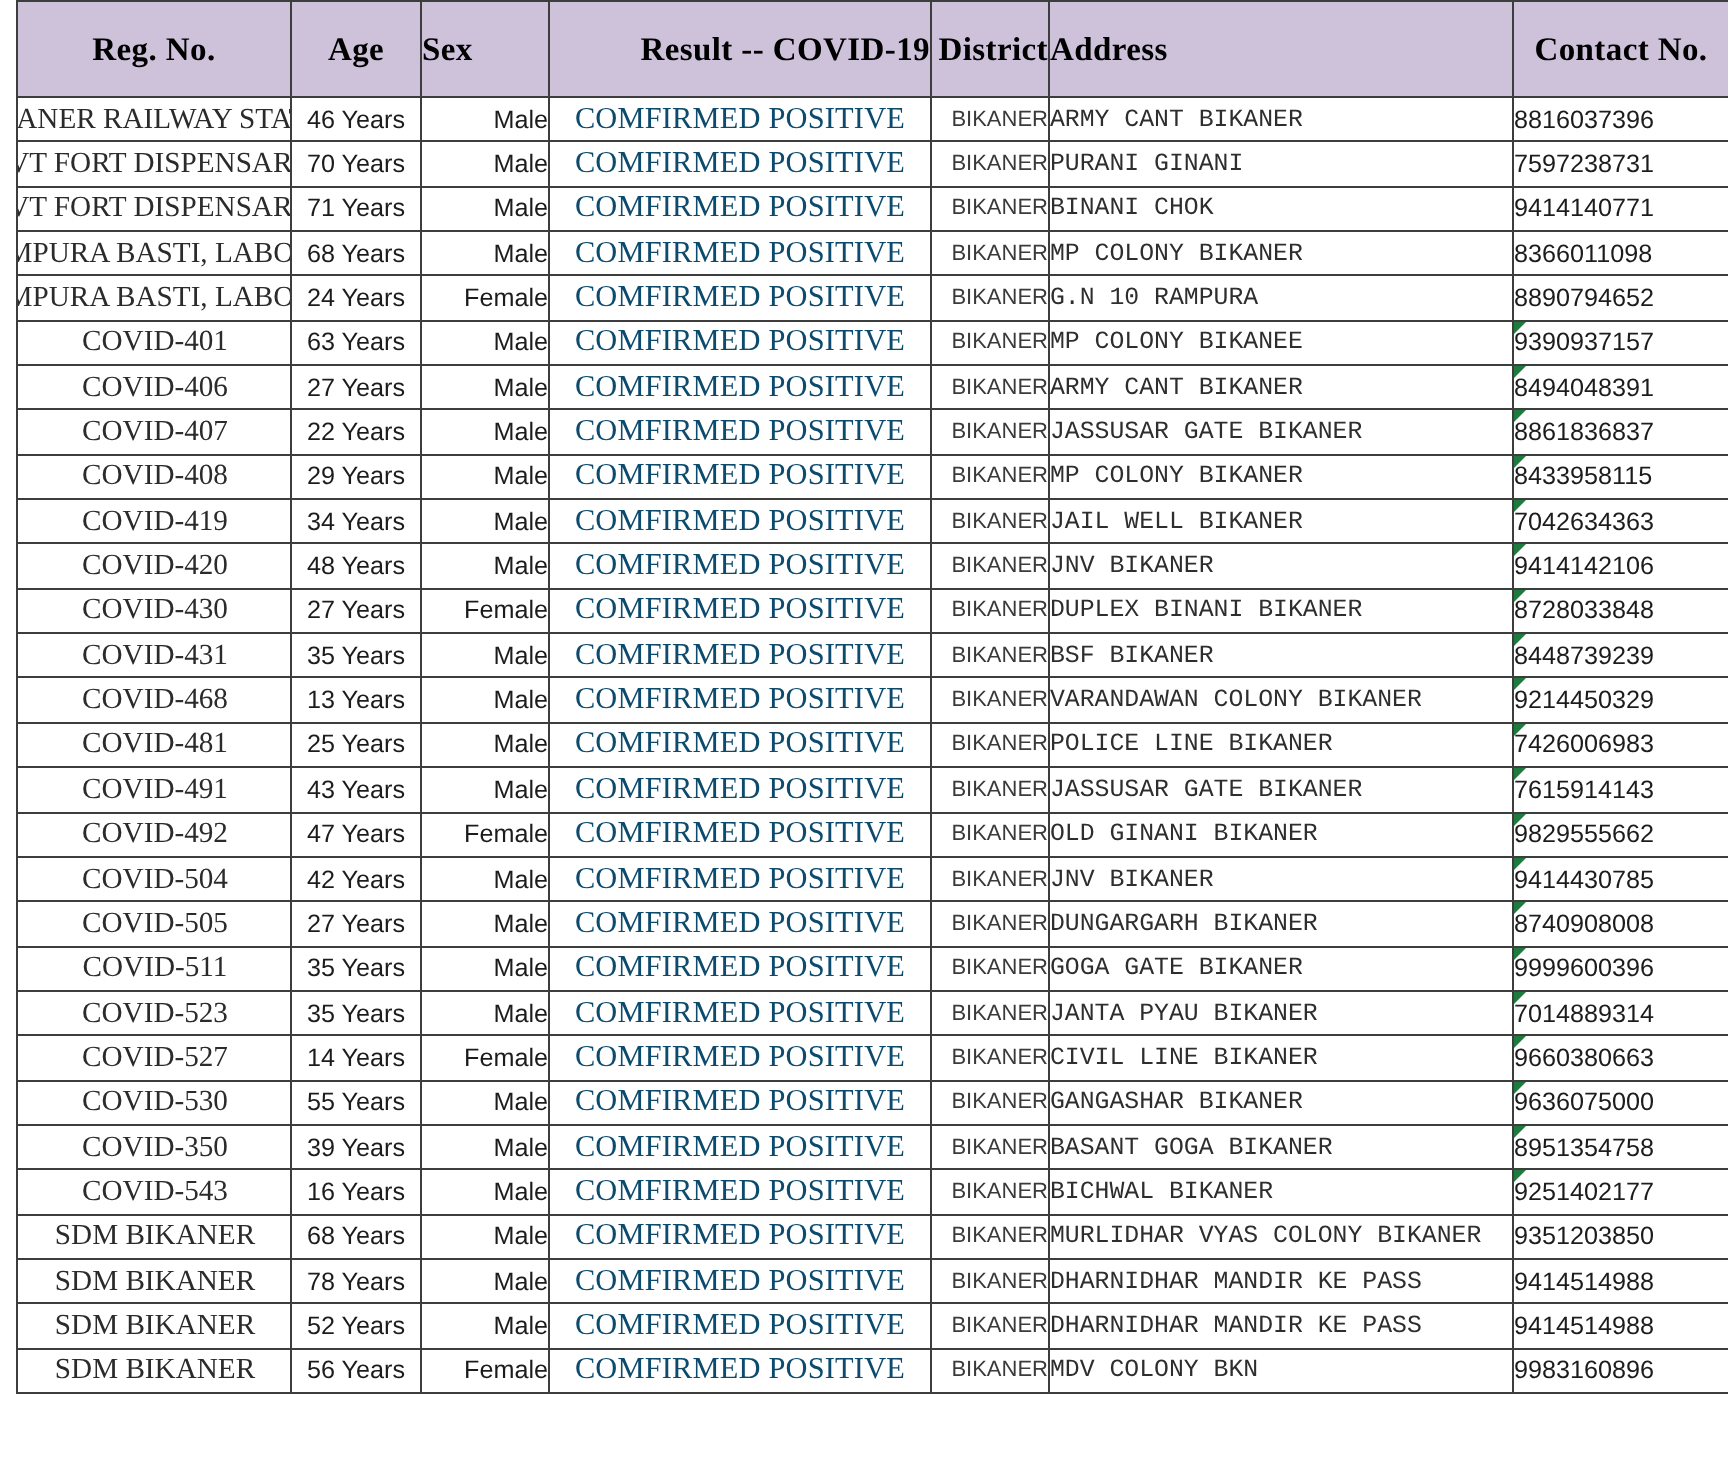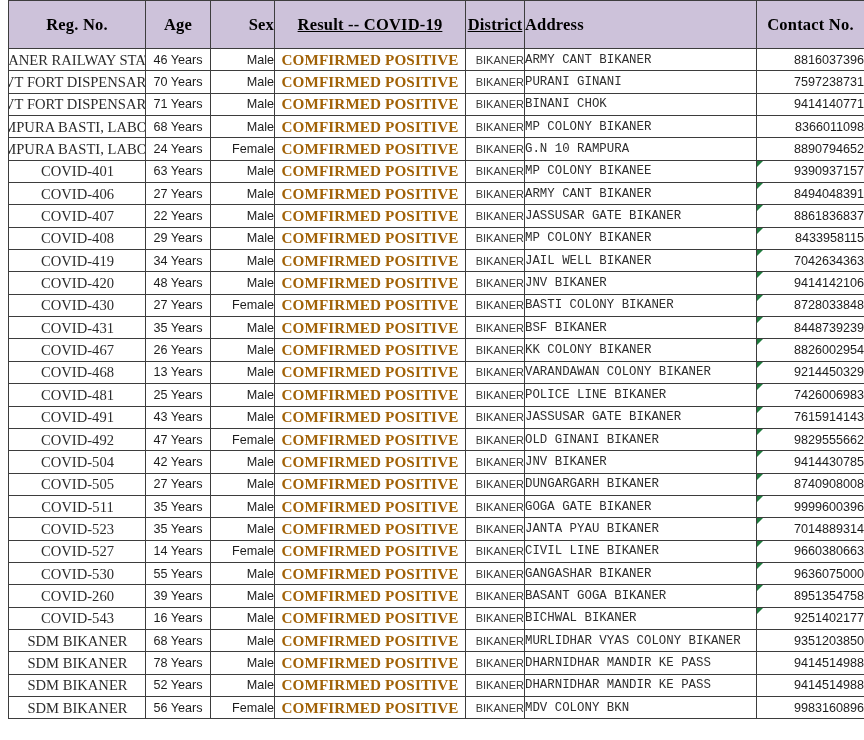--- a/index.html
+++ b/index.html
@@ -46,23 +46,23 @@
     background: #cdc2da;
     height: 48px;
     font-family: "Liberation Serif", serif;
     font-weight: bold;
     font-size: 16.5px;
     color: #000000;
     letter-spacing: 0.2px;
   }
   th.h-reg   { text-align: center; }
   th.h-age   { text-align: center; }
-  th.h-sex   { text-align: right; }
-  th.h-res   { text-align: center; text-decoration: underline; }
-  th.h-dist  { text-align: center; padding-left: 4px; text-decoration: underline; }
+  th.h-sex   { text-align: left; }
+  th.h-res   { text-align: right; }
+  th.h-dist  { text-align: right; padding-left: 4px; }
   th.h-addr  { text-align: left; padding-left: 6px; }
   th.h-cont  { text-align: center; }
 
   
   col.c-reg  { width: 137px; }
   col.c-age  { width: 65px;  }
   col.c-sex  { width: 64px;  }
   col.c-res  { width: 191px; }
   col.c-dist { width: 59px;  }
   col.c-addr { width: 232px; }
@@ -99,41 +99,41 @@
   }
   td.sex {
     text-align: right;
     font-family: "Liberation Sans", sans-serif;
     font-size: 12.6px;
     color: #1c1c1c;
   }
   td.res {
     text-align: center;
     font-family: "Liberation Serif", serif;
-    font-weight: bold;
+    font-weight: normal;
     font-size: 15.2px;
-    color: #a16207;
+    color: #0c4a6e;
     letter-spacing: 0.1px;
   }
   td.dist {
     text-align: right;
     padding-left: 4px;
     font-family: "Liberation Sans", sans-serif;
     font-size: 11px;
     color: #3a3a3a;
   }
   td.addr {
     text-align: left;
     padding-left: 5px;
     font-family: Liberation Mono, monospace;
     font-size: 12.4px;
     color: #2e2e2e;
   }
   td.cont {
-    text-align: right;
+    text-align: left;
     font-family: "Liberation Sans", sans-serif;
     font-size: 12.6px;
     color: #1c1c1c;
     position: relative;
   }
 
   
   td.cont .err-tri {
     position: absolute;
     left: 0px;
@@ -293,47 +293,36 @@
           <td class="cont"><span class="err-tri"></span><span>9414142106</span></td>
         </tr>
         <tr>
           <td class="reg">
             <span class="clip">COVID-430</span>
           </td>
           <td class="age">27 Years</td>
           <td class="sex">Female</td>
           <td class="res">COMFIRMED POSITIVE</td>
           <td class="dist">BIKANER</td>
-          <td class="addr">BASTI COLONY BIKANER</td>
+          <td class="addr">DUPLEX BINANI BIKANER</td>
           <td class="cont"><span class="err-tri"></span><span>8728033848</span></td>
         </tr>
         <tr>
           <td class="reg">
             <span class="clip">COVID-431</span>
           </td>
           <td class="age">35 Years</td>
           <td class="sex">Male</td>
           <td class="res">COMFIRMED POSITIVE</td>
           <td class="dist">BIKANER</td>
           <td class="addr">BSF BIKANER</td>
           <td class="cont"><span class="err-tri"></span><span>8448739239</span></td>
         </tr>
         <tr>
           <td class="reg">
-            <span class="clip">COVID-467</span>
-          </td>
-          <td class="age">26 Years</td>
-          <td class="sex">Male</td>
-          <td class="res">COMFIRMED POSITIVE</td>
-          <td class="dist">BIKANER</td>
-          <td class="addr">KK COLONY BIKANER</td>
-          <td class="cont"><span class="err-tri"></span><span>8826002954</span></td>
-        </tr>
-        <tr>
-          <td class="reg">
             <span class="clip">COVID-468</span>
           </td>
           <td class="age">13 Years</td>
           <td class="sex">Male</td>
           <td class="res">COMFIRMED POSITIVE</td>
           <td class="dist">BIKANER</td>
           <td class="addr">VARANDAWAN COLONY BIKANER</td>
           <td class="cont"><span class="err-tri"></span><span>9214450329</span></td>
         </tr>
         <tr>
@@ -430,21 +419,21 @@
           </td>
           <td class="age">55 Years</td>
           <td class="sex">Male</td>
           <td class="res">COMFIRMED POSITIVE</td>
           <td class="dist">BIKANER</td>
           <td class="addr">GANGASHAR BIKANER</td>
           <td class="cont"><span class="err-tri"></span><span>9636075000</span></td>
         </tr>
         <tr>
           <td class="reg">
-            <span class="clip">COVID-260</span>
+            <span class="clip">COVID-350</span>
           </td>
           <td class="age">39 Years</td>
           <td class="sex">Male</td>
           <td class="res">COMFIRMED POSITIVE</td>
           <td class="dist">BIKANER</td>
           <td class="addr">BASANT GOGA BIKANER</td>
           <td class="cont"><span class="err-tri"></span><span>8951354758</span></td>
         </tr>
         <tr>
           <td class="reg">

